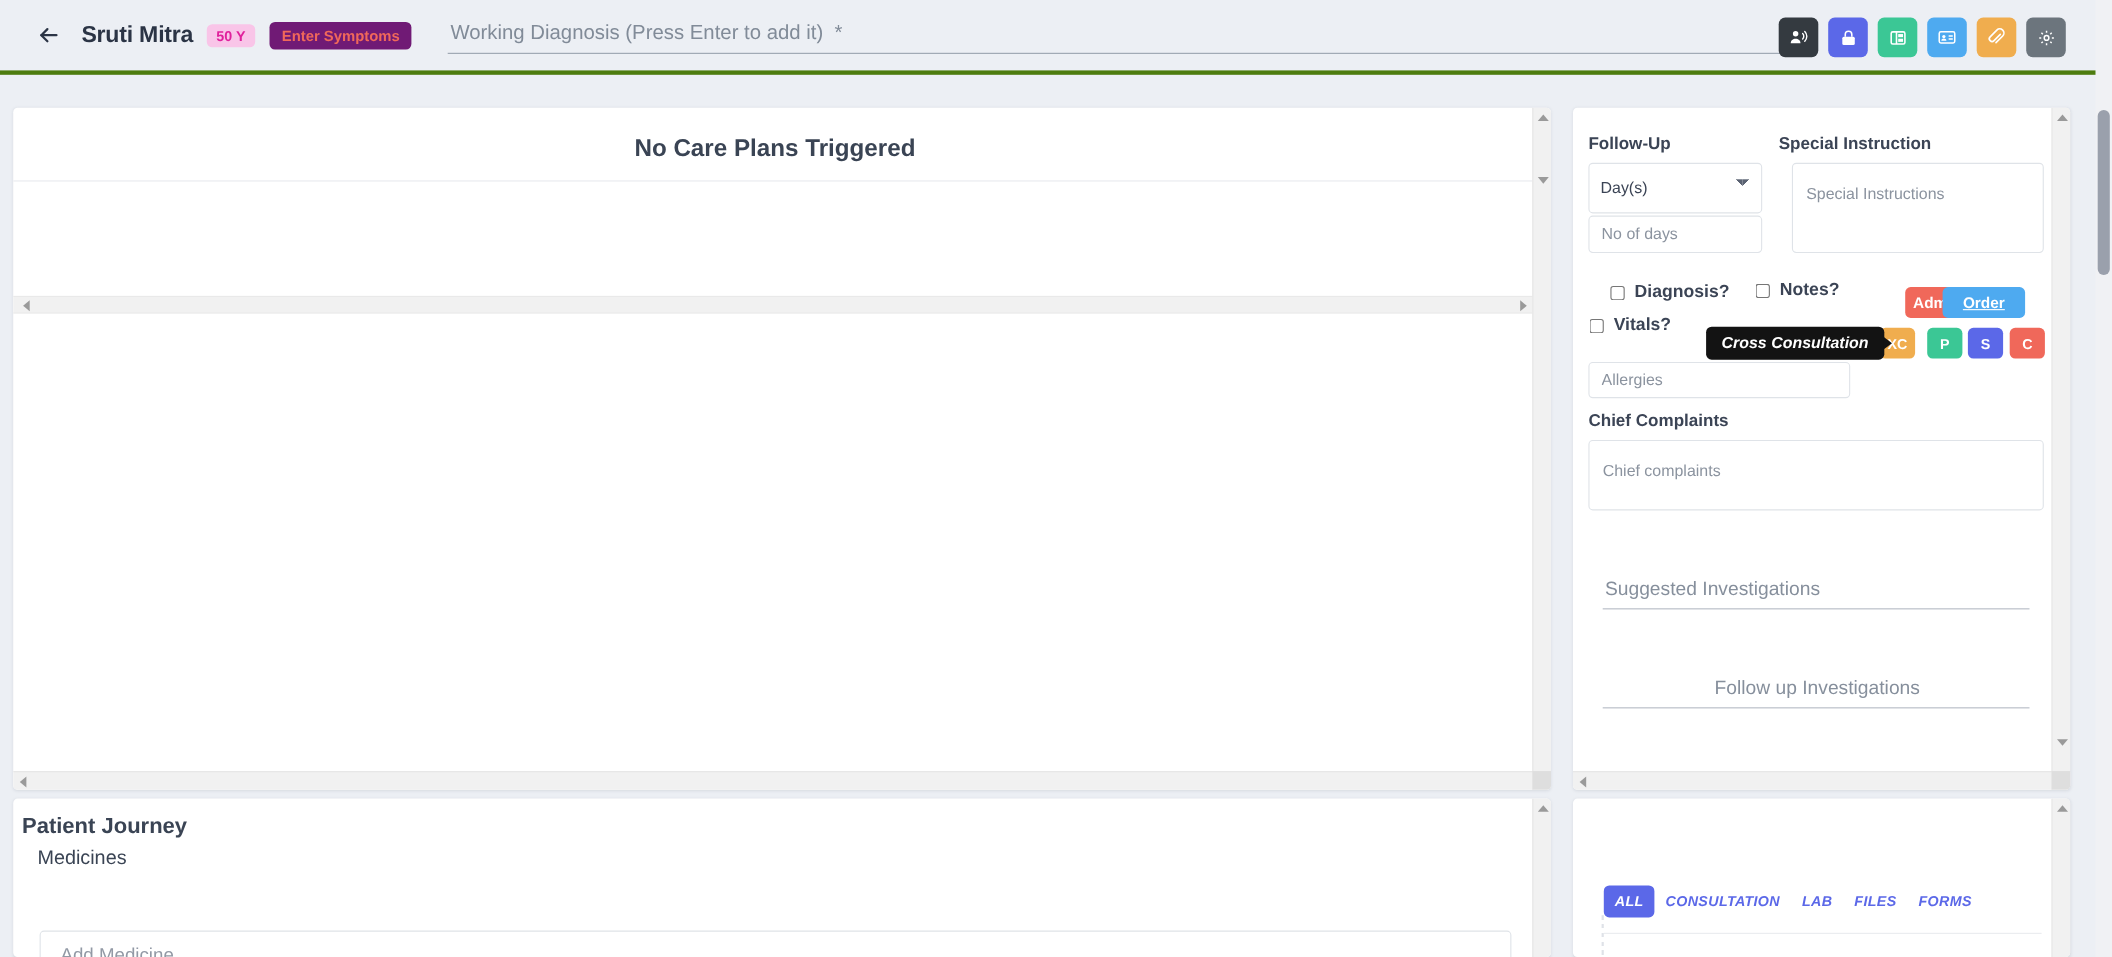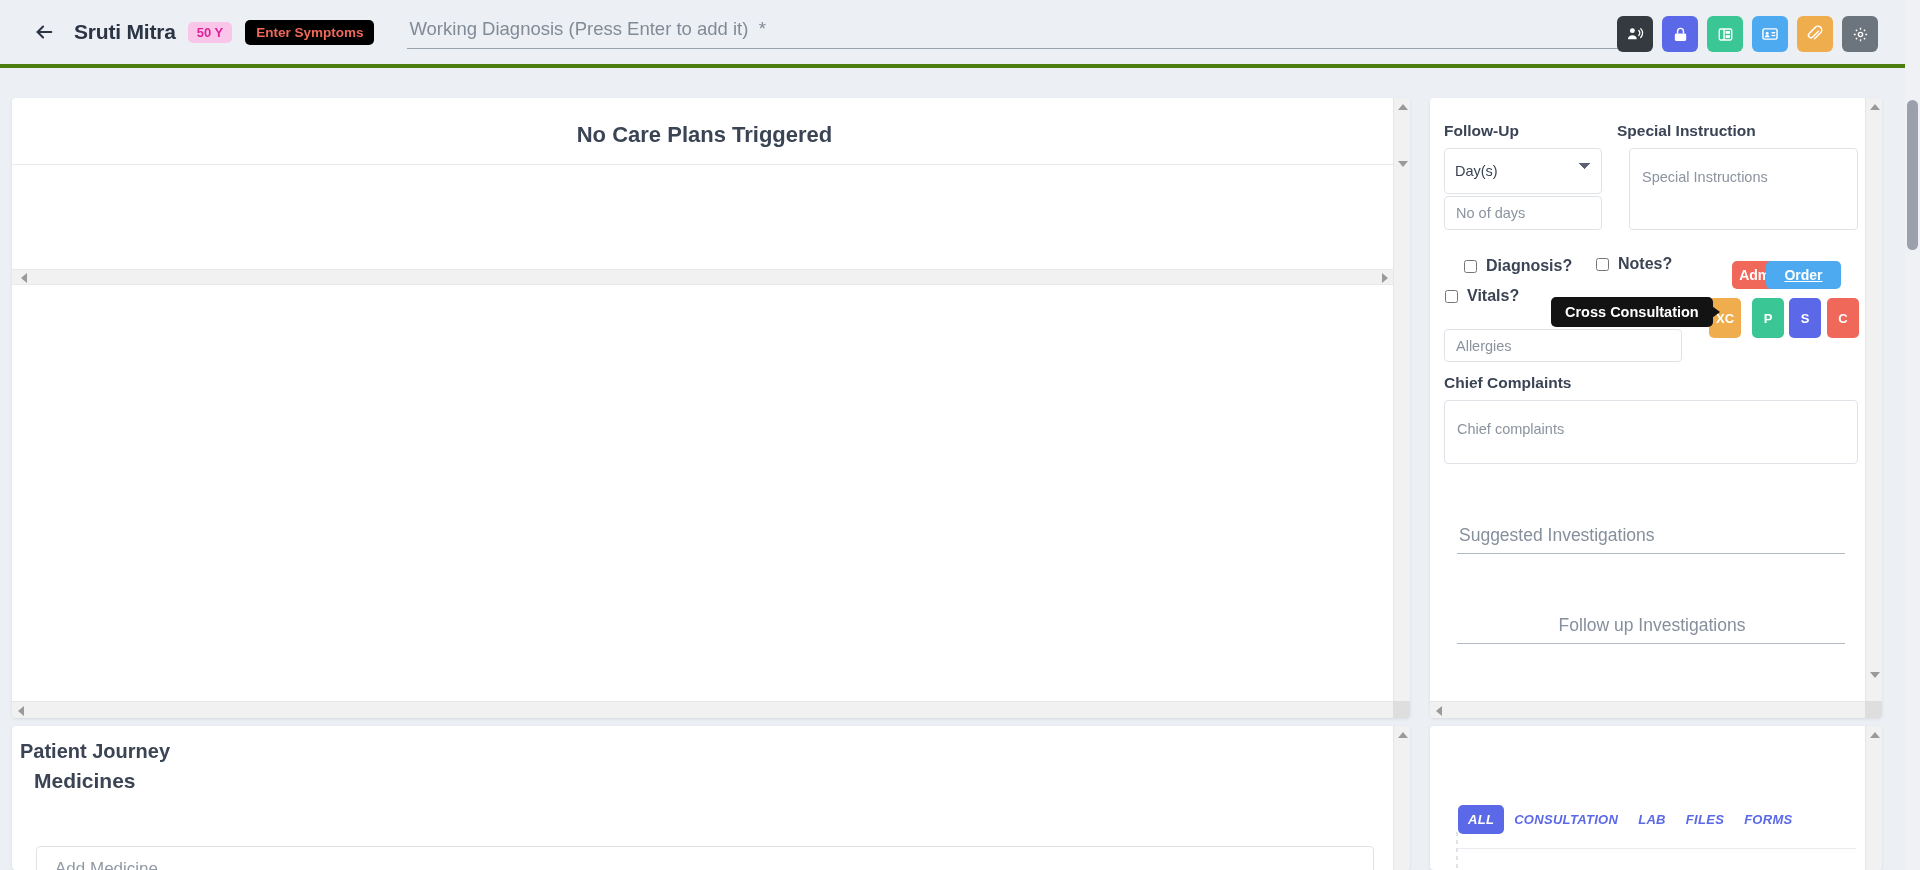--- a/index.html
+++ b/index.html
@@ -30,21 +30,21 @@
     letter-spacing: -0.2px;
   }
   .pt-age {
     margin-left: 12px;
     background: #f9c5e8; color: #e0219c;
     font-size: 13px; font-weight: bold;
     padding: 3px 9px; border-radius: 5px;
   }
   .pt-symptoms {
     margin-left: 13px;
-    background: #000000; color: #f0685a;
+    background: #701a75; color: #f0685a;
     font-size: 13.5px; font-weight: 600;
     padding: 5px 11px; border-radius: 5px;
     cursor: pointer;
   }
   .wd-wrap {
     margin-left: 33px;
     width: 1222px; position: relative;
   }
   .wd-input {
     width: 100%; height: 34px;
@@ -132,21 +132,21 @@
 
   .medicines-card {
     position: absolute; left: 12px; top: 726px;
     width: 1398px; height: 144px;
     background: #ffffff; border-radius: 4px;
     box-shadow: 0 1px 3px rgba(30,40,60,0.10);
     overflow: hidden;
   }
   .med-title {
     position: absolute; left: 22px; top: 43px;
-    font-size: 21px; font-weight: bold; color: #3a4454;
+    font-size: 18px; font-weight: normal; color: #3a4454;
   }
   .med-edit-btn {
     position: absolute; right: 52px; top: 775px;
     width: 32px; height: 32px; border-radius: 5px;
     background: #f0ad4e; border: none; cursor: pointer;
     display: flex; align-items: center; justify-content: center;
   }
   .med-input {
     position: absolute; left: 36px; top: 846px;
     width: 1338px; height: 46px;
@@ -194,32 +194,33 @@
   .cbrow input { width: 13px; height: 13px; cursor: pointer; margin: 0; }
   .cbrow span { margin-left: 9px; font-size: 16px; color: #3b4455; font-weight: 600; }
 
   .btn {
     position: absolute; border: none; border-radius: 5px;
     color: #fff; font-family: "Liberation Sans", sans-serif;
     font-size: 14px; font-weight: 600; cursor: pointer;
     display: flex; align-items: center; justify-content: center;
   }
   .badge {
-    position: absolute; width: 32px; height: 40px; border-radius: 5px;
+    position: absolute; width: 32px; height: 28px; border-radius: 5px;
     border: none; color: #fff; font-size: 13px; font-weight: bold;
     cursor: pointer; display: flex; align-items: center; justify-content: center;
   }
 
   .tooltip {
     position: absolute; left: 1551px; top: 297px;
     height: 30px; background: #131313; color: #fff;
     font-size: 14.5px; font-weight: 600;
     border-radius: 5px; padding: 0 14px;
     display: flex; align-items: center; white-space: nowrap;
     z-index: 40;
+    font-style: italic;
   }
   .tooltip::after {
     content: ""; position: absolute; right: -7px; top: 9px;
     border-top: 6px solid transparent; border-bottom: 6px solid transparent;
     border-left: 8px solid #131313;
   }
 
   .uline {
     position: absolute;
     border: none; border-bottom: 1px solid #b4bac3;

